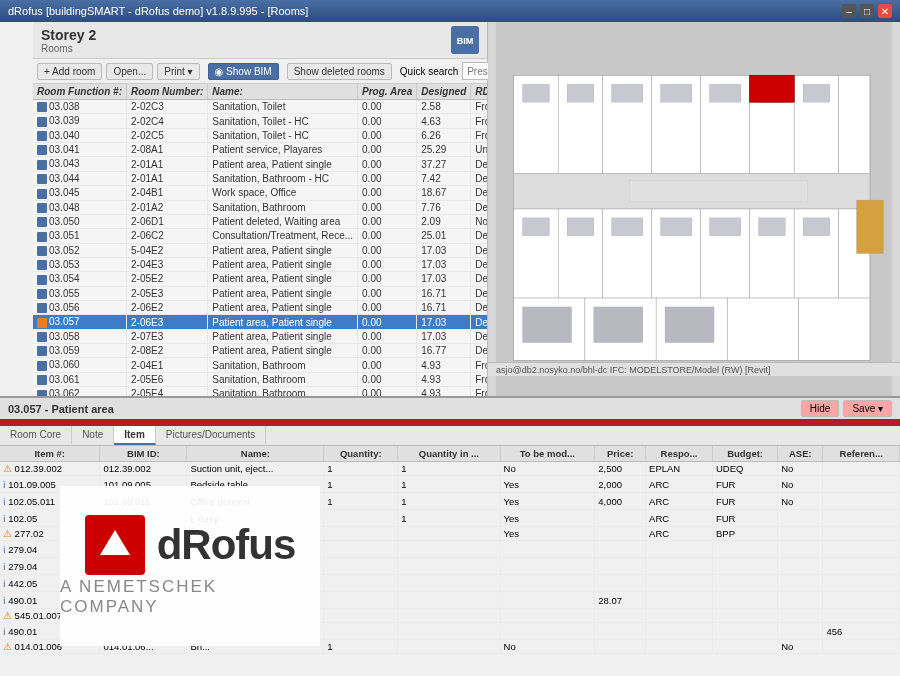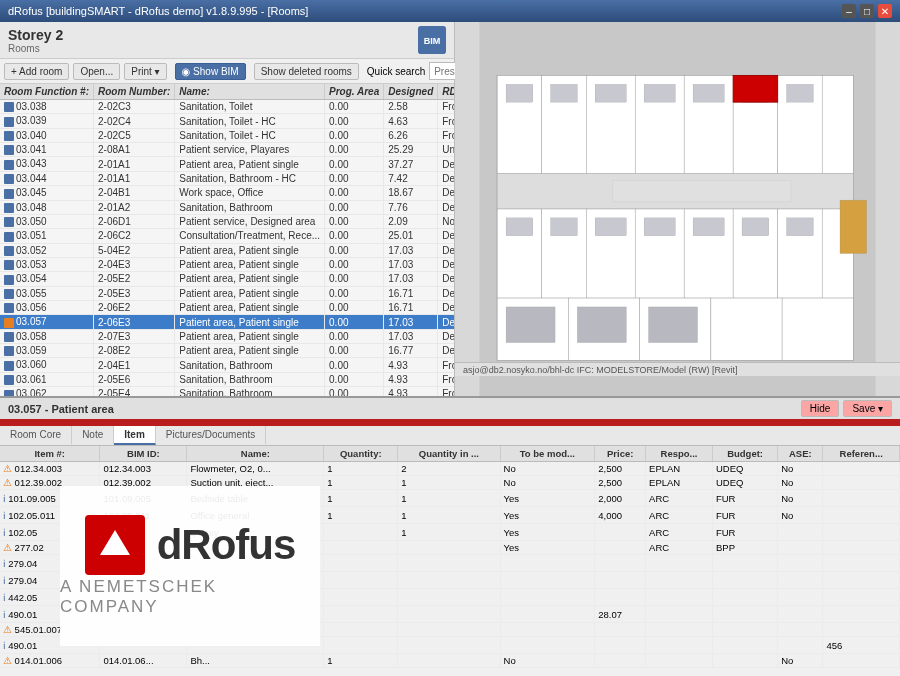--- a/index.html
+++ b/index.html
@@ -51,20 +51,21 @@
       background: #f0f0f0;
       display: flex;
       flex-direction: column;
     }
 
     
     #top-section {
       display: flex;
       flex: 1;
       min-height: 0;
+      margin-left: 33px;
     }
 
     
     #left-panel {
       width: 455px;
       min-width: 455px;
       display: flex;
       flex-direction: column;
       background: #f5f5f5;
       border-right: 1px solid #bbb;
@@ -469,21 +470,21 @@
                   <td><span class="row-icon "></span>03.048</td>
                   <td>2-01A2</td>
                   <td>Sanitation, Bathroom</td>
                   <td>0.00</td>
                   <td>7.76</td>
                   <td>Derived from SR...</td>
                 </tr>
                 <tr>
                   <td><span class="row-icon "></span>03.050</td>
                   <td>2-06D1</td>
-                  <td>Patient service, Designed area</td>
+                  <td>Patient deleted, Waiting area</td>
                   <td>0.00</td>
                   <td>2.09</td>
                   <td>Not created</td>
                 </tr>
                 <tr>
                   <td><span class="row-icon "></span>03.051</td>
                   <td>2-06C2</td>
                   <td>Consultation/Treatment, Rece...</td>
                   <td>0.00</td>
                   <td>25.01</td>
@@ -682,33 +683,20 @@
                   <th>Quantity in ...</th>
                   <th>To be mod...</th>
                   <th>Price:</th>
                   <th>Respo...</th>
                   <th>Budget:</th>
                   <th>ASE:</th>
                   <th>Referen...</th>
                 </tr>
             </thead>
             <tbody id="items-table-body">
-            <tr>
-                  <td><span class="warn-icon">⚠</span> 012.34.003</td>
-                  <td>012.34.003</td>
-                  <td>Flowmeter, O2, 0...</td>
-                  <td>1</td>
-                  <td>2</td>
-                  <td>No</td>
-                  <td>2,500</td>
-                  <td>EPLAN</td>
-                  <td>UDEQ</td>
-                  <td>No</td>
-                  <td></td>
-                </tr>
                 <tr>
                   <td><span class="warn-icon">⚠</span> 012.39.002</td>
                   <td>012.39.002</td>
                   <td>Suction unit, eject...</td>
                   <td>1</td>
                   <td>1</td>
                   <td>No</td>
                   <td>2,500</td>
                   <td>EPLAN</td>
                   <td>UDEQ</td>

